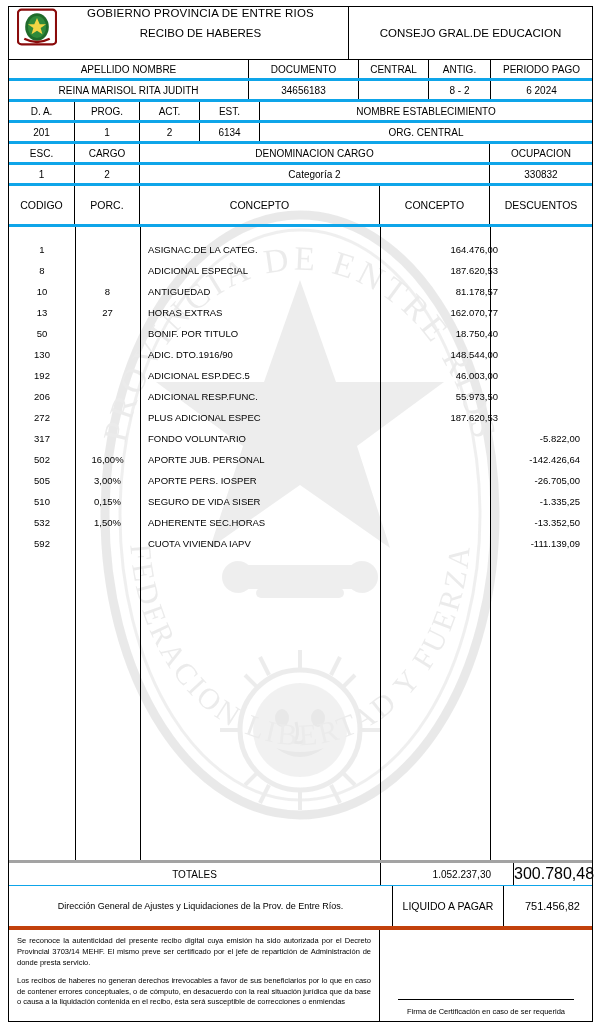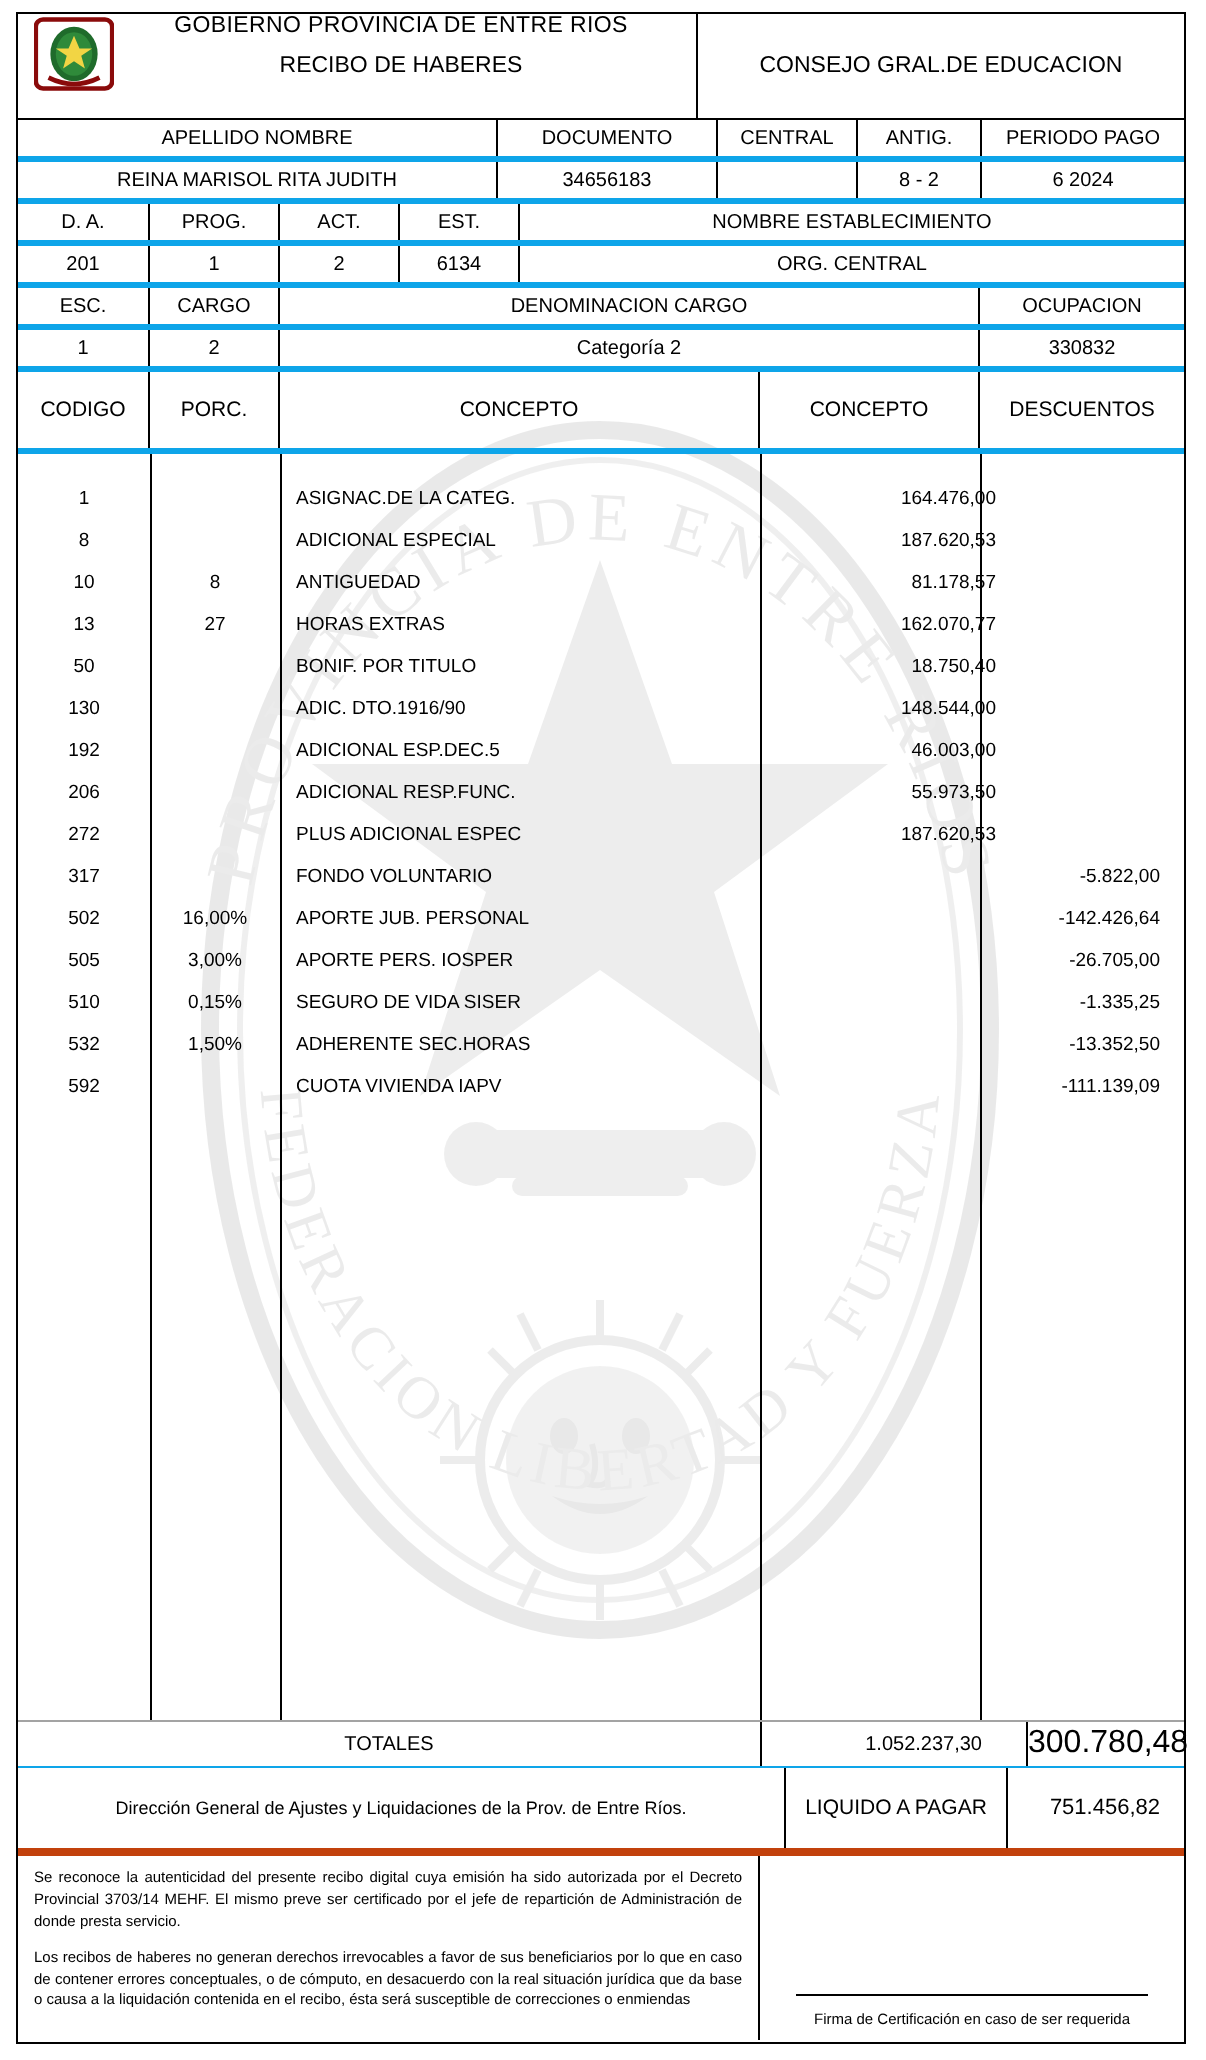--- a/index.html
+++ b/index.html
@@ -112,21 +112,21 @@
     position: relative;
     z-index: 3;
   }
   .col-codigo { width: 66px; text-align: center; flex: 0 0 66px;}
   .col-porc   { width: 65px; text-align: center; flex: 0 0 65px;}
   .col-concepto { width: 240px; flex: 0 0 240px; padding-left: 8px;}
   .col-haberes { width: 110px; flex: 0 0 110px; text-align: right; padding-right: 22px;}
   .col-desc    { width: 102px; flex: 1 1 auto; text-align: right; padding-right: 12px;}
 
   
-  .tot-row { display:flex; height: 22px; border-top:1px solid #a3a3a3;text-align:right; }
+  .tot-row { display:flex; height: 22px; border-top:3px solid #a3a3a3;text-align:right; }
   .tot-label {
     flex: 0 0 371px;
     border-right: 1px solid #000;
     display:flex; align-items:center; justify-content:center;
     font-size: 10px;
   }
   .tot-hab {
     flex: 0 0 110px;
     border-right: 1px solid #000;
     display:flex; align-items:center; justify-content:flex-end;

